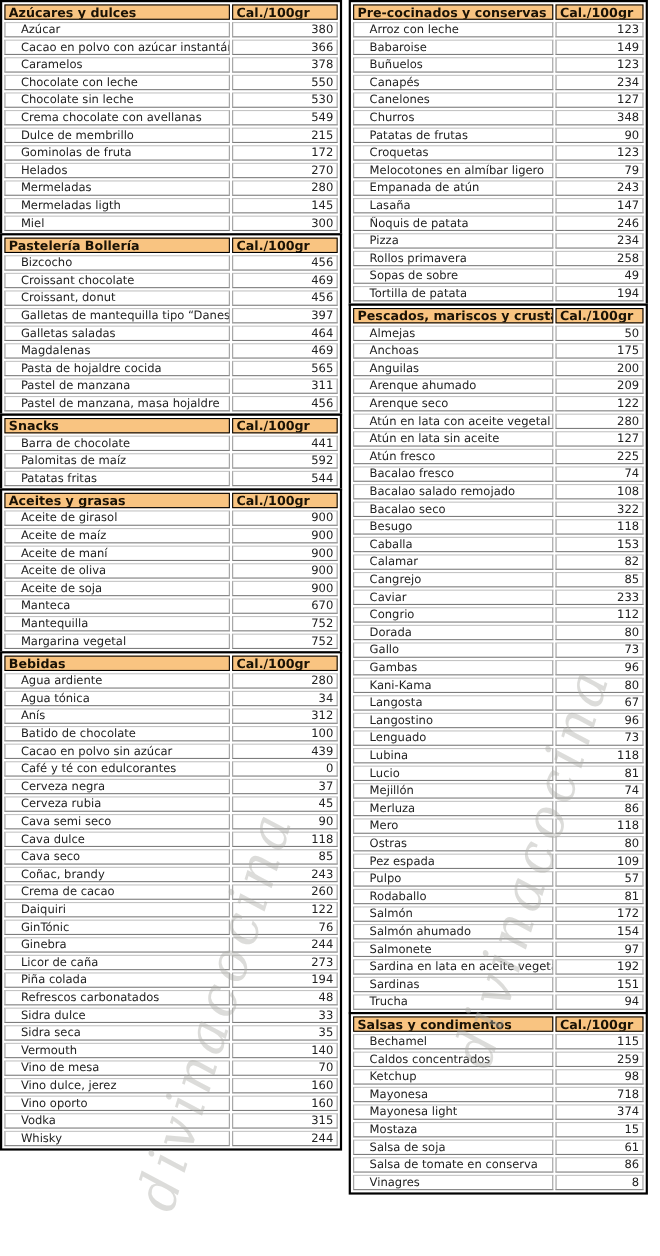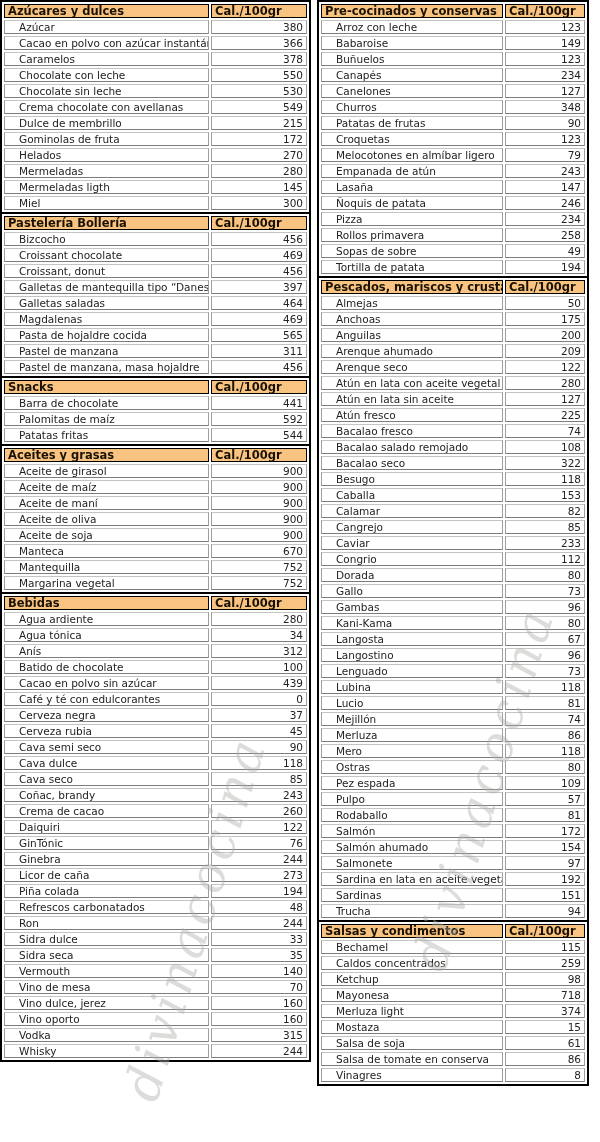--- a/index.html
+++ b/index.html
@@ -364,24 +364,20 @@
   <tr>
     <td class="name">Piña colada</td>
     <td class="cal">194</td>
   </tr>
 
   <tr>
     <td class="name">Refrescos carbonatados</td>
     <td class="cal">48</td>
   </tr>
 
-  <tr>
-    <td class="name">Ron</td>
-    <td class="cal">244</td>
-  </tr>
 
   <tr>
     <td class="name">Sidra dulce</td>
     <td class="cal">33</td>
   </tr>
 
   <tr>
     <td class="name">Sidra seca</td>
     <td class="cal">35</td>
   </tr>
@@ -736,21 +732,21 @@
     <td class="name">Ketchup</td>
     <td class="cal">98</td>
   </tr>
 
   <tr>
     <td class="name">Mayonesa</td>
     <td class="cal">718</td>
   </tr>
 
   <tr>
-    <td class="name">Merluza light</td>
+    <td class="name">Mayonesa light</td>
     <td class="cal">374</td>
   </tr>
 
   <tr>
     <td class="name">Mostaza</td>
     <td class="cal">15</td>
   </tr>
 
   <tr>
     <td class="name">Salsa de soja</td>

